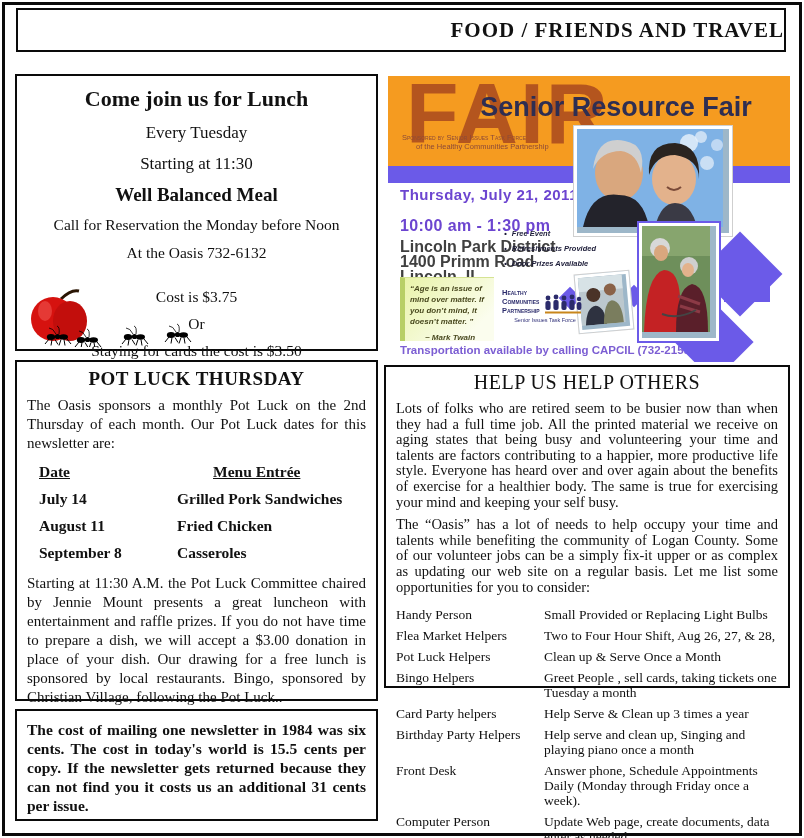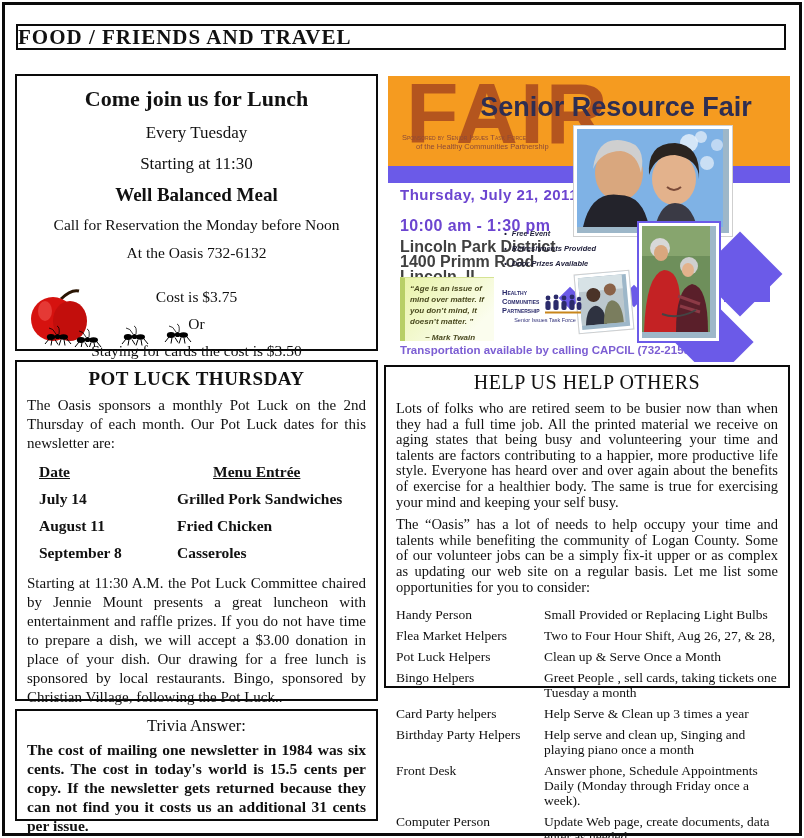--- a/index.html
+++ b/index.html
@@ -3,21 +3,21 @@
 <meta charset="utf-8">
 <style>
   html,body{margin:0;padding:0;background:#ffffff;}
   .page{position:relative;width:804px;height:838px;background:#ffffff;
         font-family:"Liberation Serif","DejaVu Serif",serif;color:#111;overflow:hidden;}
   .page-frame{position:absolute;left:2px;top:2px;right:2px;bottom:2px;border:3px solid #0a0a0a;}
 
   .box{position:absolute;border:2px solid #0a0a0a;background:#fff;box-sizing:border-box;}
 
   
-  .header-box{left:16px;top:24px;width:770px;height:26px;display:flex;align-items:center;justify-content:flex-start;}
+  .header-box{left:16px;top:8px;width:770px;height:44px;display:flex;align-items:center;justify-content:flex-end;}
   .header-title{font-size:21px;letter-spacing:1px;font-weight:600;}
 
   
   .lunch-box{left:15px;top:74px;width:363px;height:277px;text-align:center;padding-top:10px;}
   .lunch-title{font-size:22px;font-weight:bold;}
   .lunch-line{font-size:17px;margin-top:11px;}
   .lunch-meal{font-size:19px;font-weight:bold;margin-top:10px;}
   .lunch-small{font-size:15.5px;margin-top:10px;}
   .lunch-cost{font-size:15.5px;margin-top:9px;}
   .lunch-cost.first{margin-top:26px;}
@@ -249,21 +249,20 @@
       <div class="pl-row">
         <span class="c1">September 8</span>
         <span class="c2">Casseroles</span>
       </div>
     </div>
     <div class="potluck-body">Starting at 11:30 A.M. the Pot Luck Committee chaired by Jennie Mount presents a great luncheon with entertainment and raffle prizes.  If you do not have time to prepare a dish, we will accept a $3.00 donation in place of your dish.  Our drawing for a free lunch is sponsored by local restaurants.  Bingo, sponsored by Christian Village, following the Pot Luck..</div>
     <div class="potluck-footer">Come on out and join the Fun!!  Bring a Friend!!</div>
   </div>
 
   <div class="box trivia-box">
-    <div class="trivia-title">Trivia Answer:</div>
     <div class="trivia-body">The cost of mailing one newsletter in 1984 was six cents. The cost in today's world is 15.5 cents per copy. If the newsletter gets returned because they can not find you it costs us an additional 31 cents per issue.</div>
   </div>
 
   <div class="box help-box">
     <div class="help-title">HELP US HELP OTHERS</div>
     <div class="help-para">Lots  of folks who are retired seem to be busier now than when they had a full time job. All the printed material we receive on aging states that being busy and volunteering your time and  talents are factors contributing to a happier, more productive life style. Everyone has heard over and over again about the benefits of exercise for a healthier body.  The same is true for exercising your mind and keeping your self  busy.</div>
     <div class="help-para">The “Oasis” has a lot of needs to help occupy your time and talents while benefiting the    community of Logan County. Some of our volunteer jobs can be a simply fix-it upper or as complex as updating our web site on a regular basis. Let me list some opportunities for you to consider:</div>
     <div class="help-list">
       <div class="help-row">
         <span>Handy Person</span>

